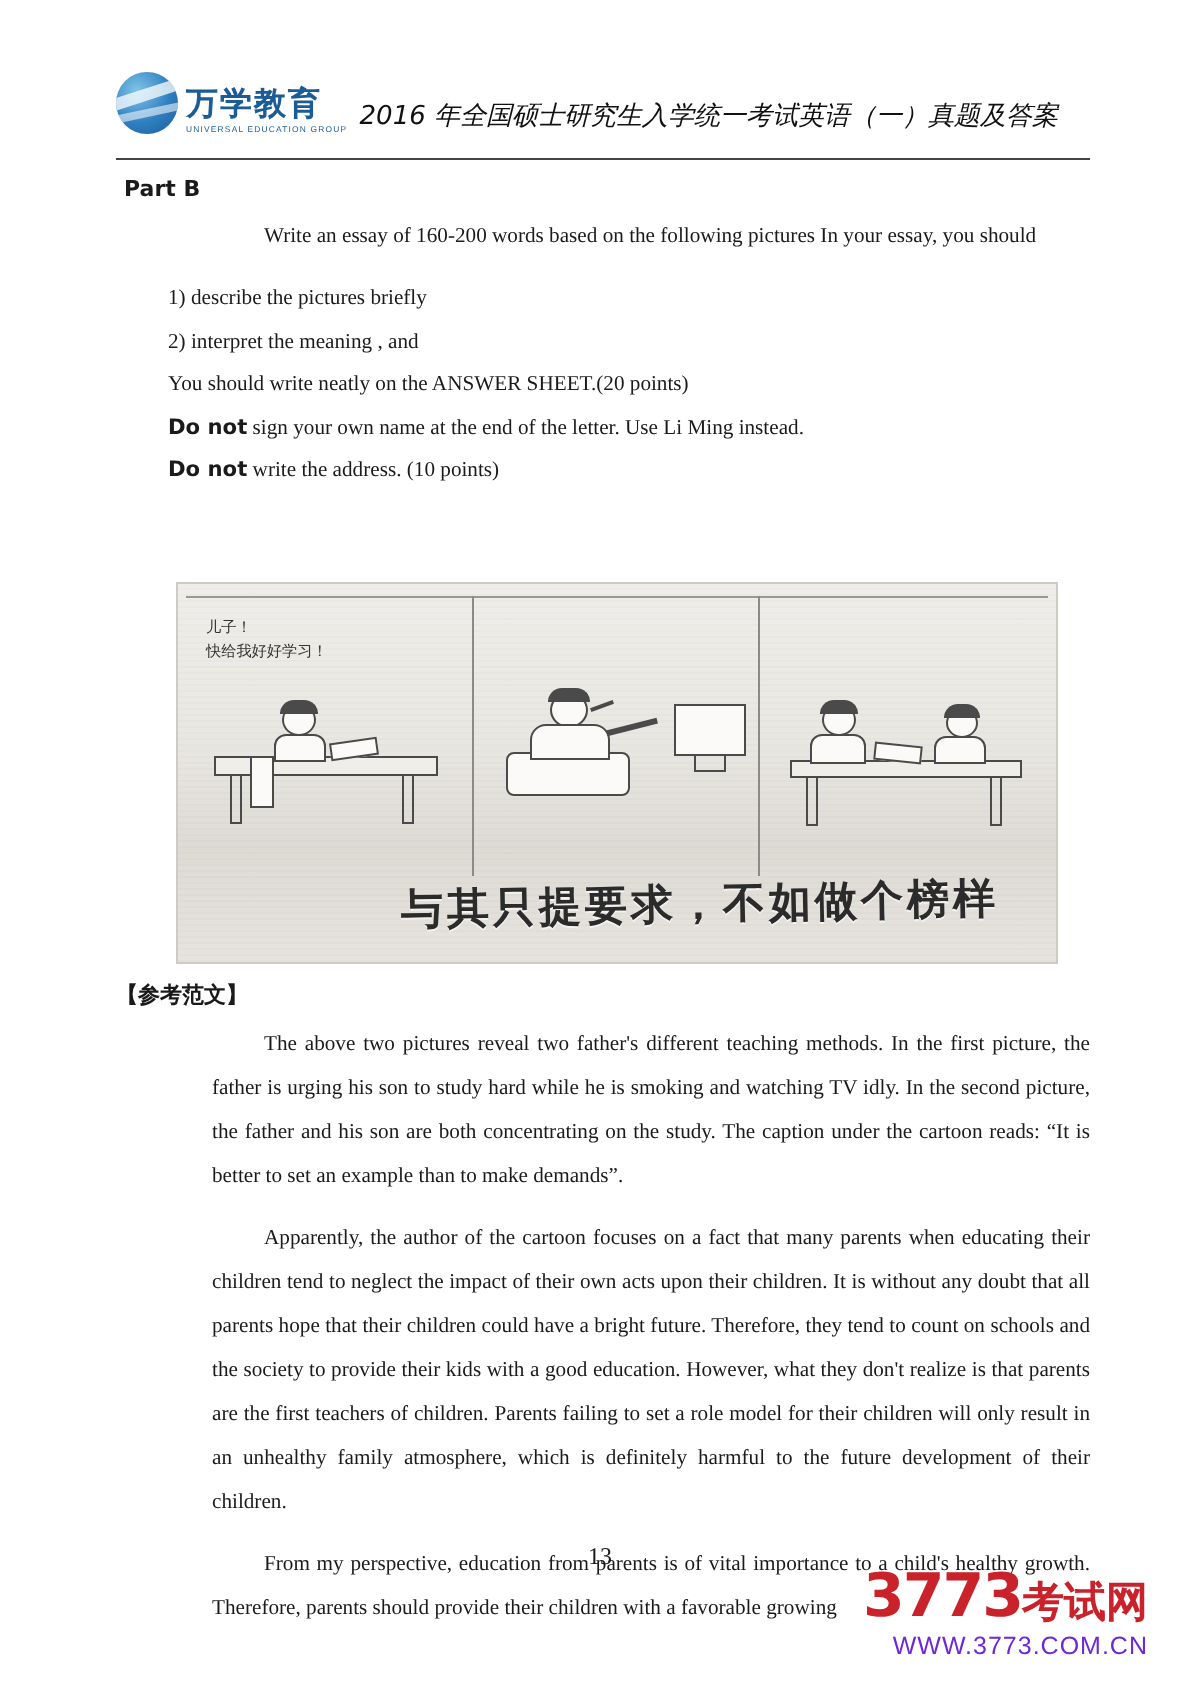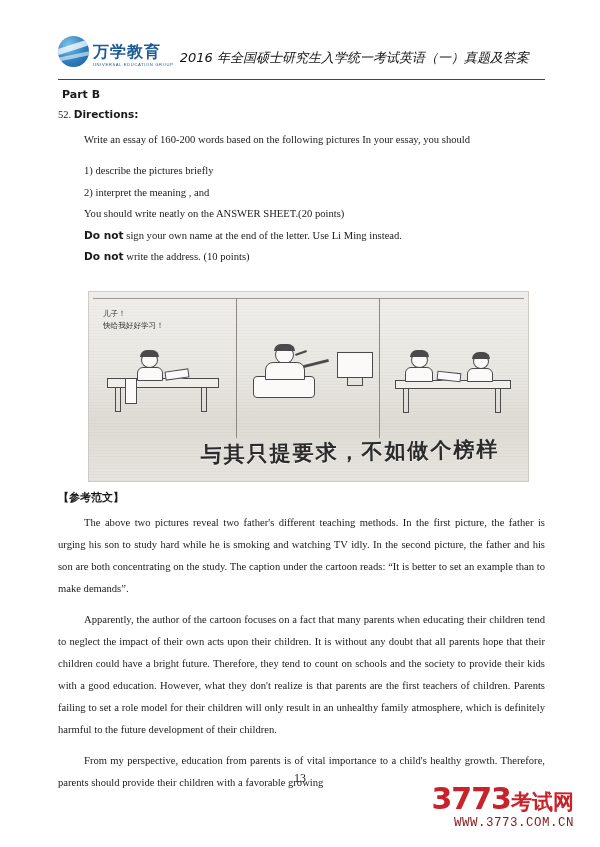--- a/index.html
+++ b/index.html
@@ -129,20 +129,21 @@
   p.just {
     margin: 0 0 9px 0;
     font-size: 10.6px;
     line-height: 22px;
     text-align: justify;
     text-align-last: left;
     text-justify: inter-word;
   }
   p.just.indent {
     text-indent: 26px;
+    margin-left: 48px;
   }
   .lines {
     margin: 0;
   }
   .line {
     font-size: 10.6px;
     line-height: 21.5px;
     padding-left: 26px;
     margin: 0;
   }
@@ -258,23 +259,23 @@
     font-weight: bold;
     color: #c9222a;
     letter-spacing: -1px;
   }
   .wm-main .cn {
     font-size: 21px;
     letter-spacing: 0;
     margin-top: 23px;
   }
   .wm-sub {
-    font-family: Liberation Mono, monospace;
+    font-family: Liberation Sans, sans-serif;
     font-size: 12.5px;
-    color: #7f1d1d;
+    color: #6d28d9;
     letter-spacing: .5px;
     margin-top: 3px;
   }
 </style>
 </head>
 <body>
 
 <div class="page">
 
   <div class="header">
@@ -284,24 +285,20 @@
         <span class="logo-cn">万学教育</span>
         <span class="logo-en">UNIVERSAL EDUCATION GROUP</span>
       </div>
     </div>
     <div class="header-title">2016 年全国硕士研究生入学统一考试英语（一）真题及答案</div>
   </div>
   <div class="header-rule"></div>
 
   <div class="content">
     <div class="part-b">Part B</div>
-    <div class="directions">
-      <span class="num">52.</span>
-      <b>Directions:</b>
-    </div>
     <p class="just indent">Write an essay of 160-200 words based on the following pictures In your essay, you should</p>
     <div class="lines">
       <p class="line">1) describe the pictures briefly</p>
       <p class="line">2) interpret the meaning , and</p>
       <p class="line nobullet">You should write neatly on the ANSWER SHEET.(20 points)</p>
       <p class="line nobullet"><span class="bold-inline">Do not</span><span> sign your own name at the end of the letter. Use Li Ming instead.</span></p>
       <p class="line nobullet"><span class="bold-inline">Do not</span><span> write the address. (10 points)</span></p>
     </div>
   </div>
 

